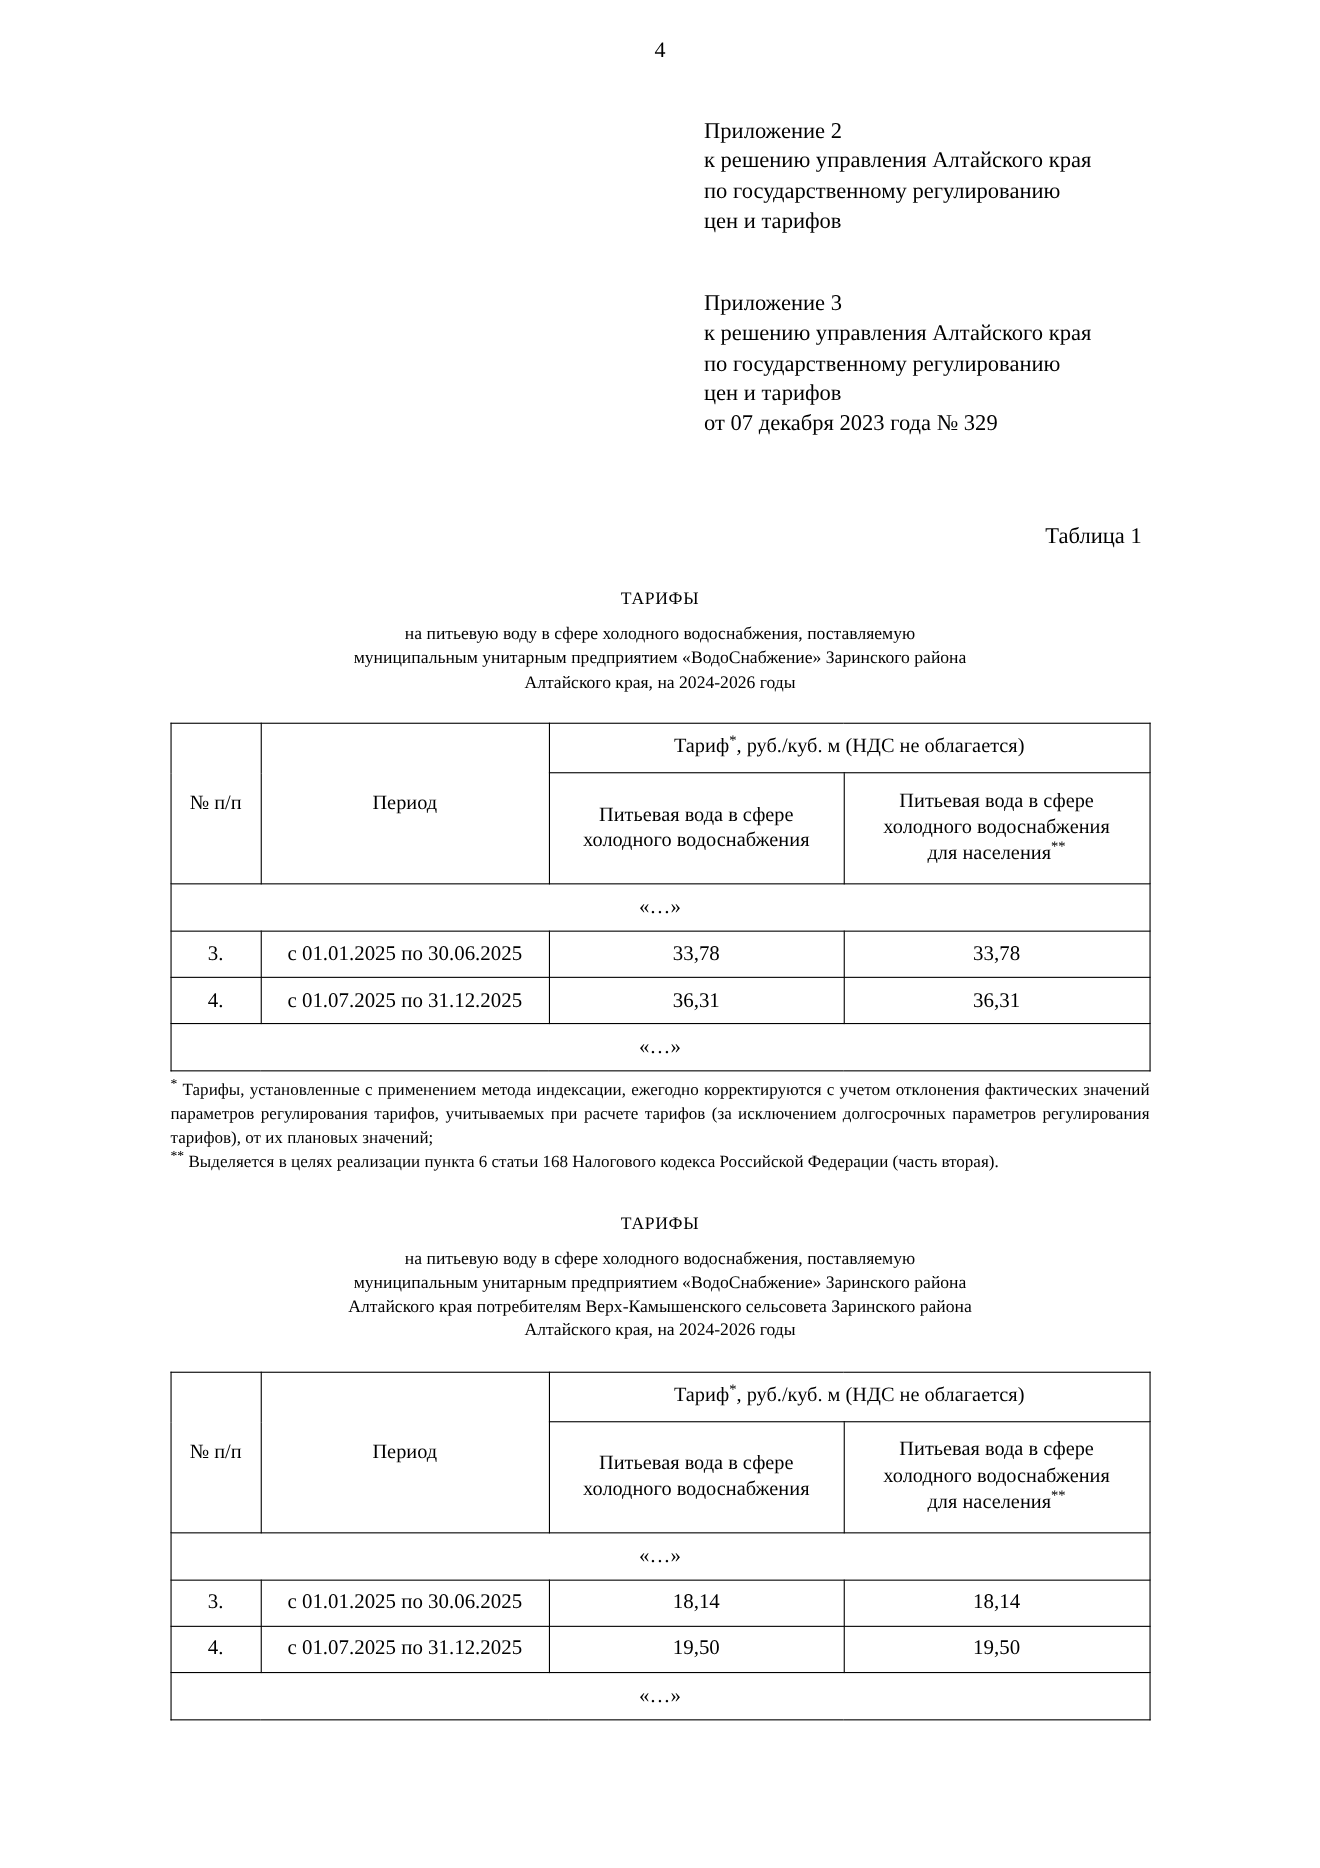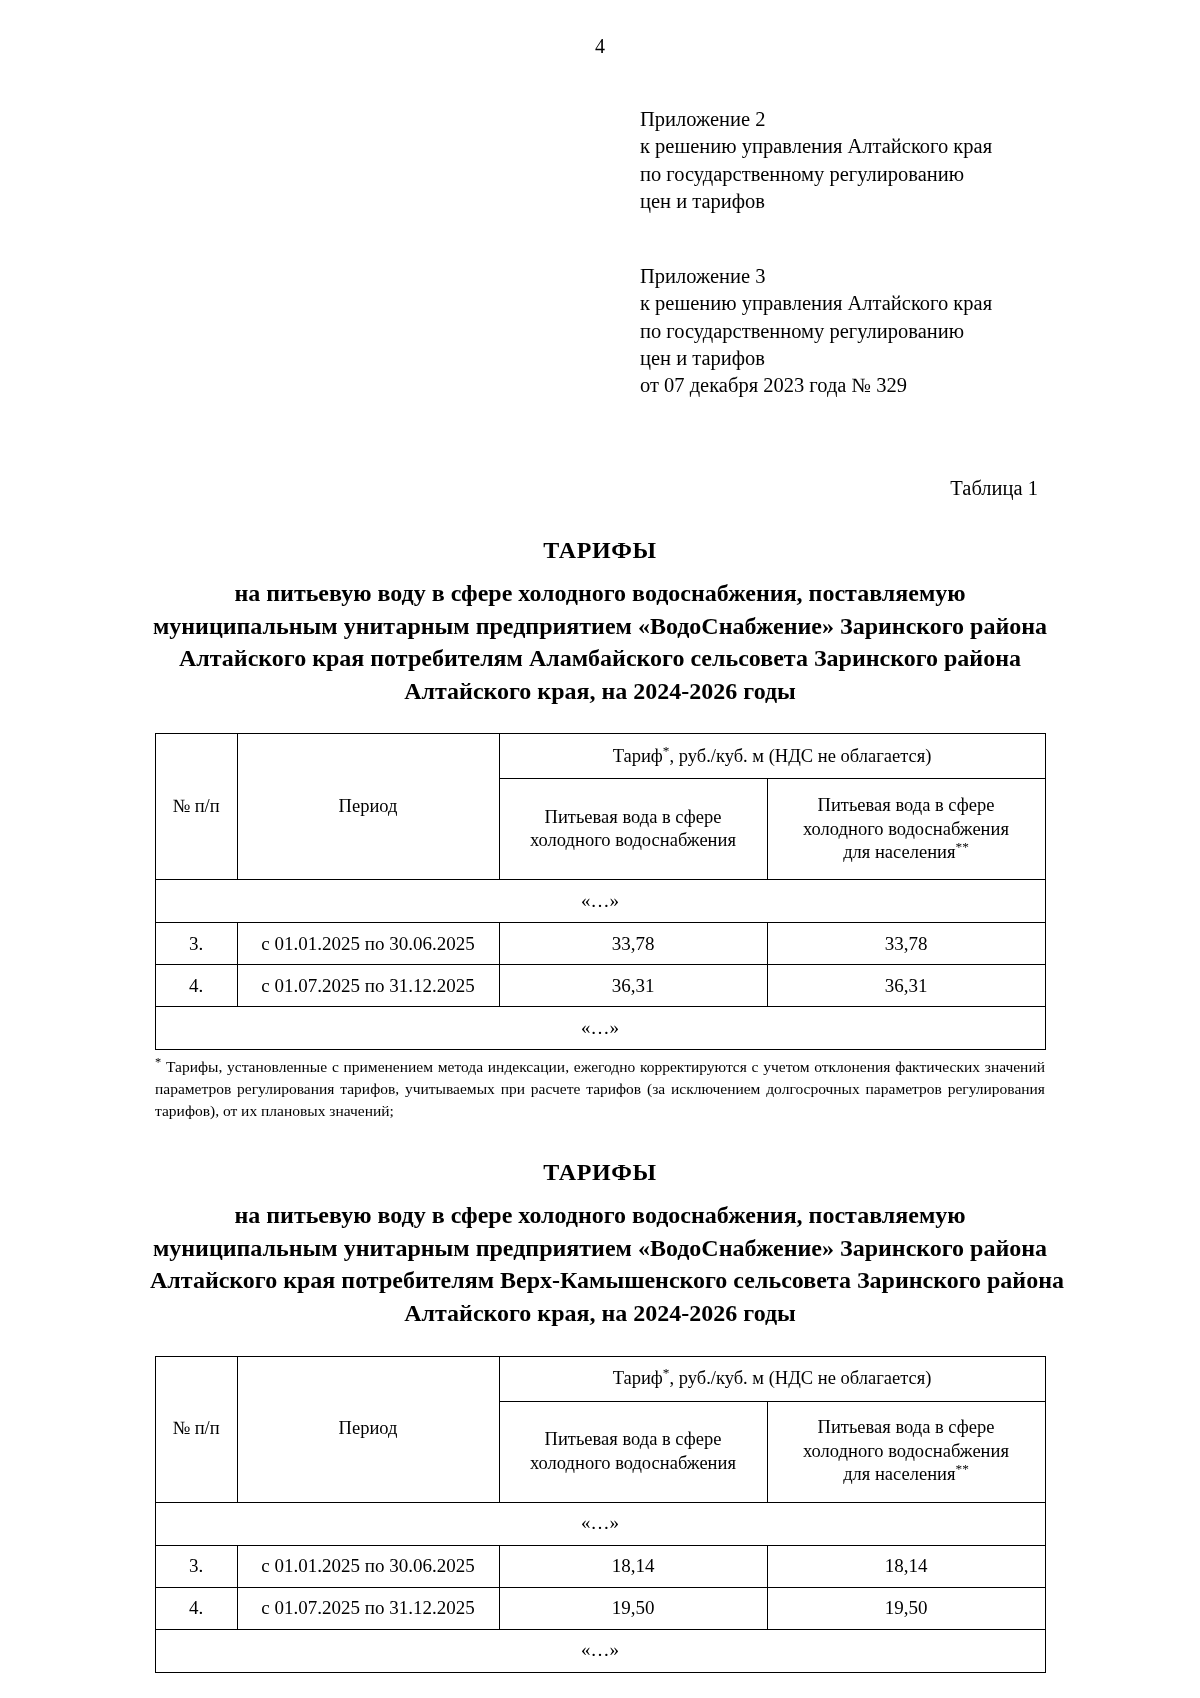--- a/index.html
+++ b/index.html
@@ -47,22 +47,22 @@
     text-align: right;
     font-size: 20.5px;
     margin-top: 78px;
     margin-bottom: 0;
     padding-right: 12px;
   }
 
   
   .title-block {
     text-align: center;
-    font-weight: bold;
-    font-size: 24px;
+    font-weight: normal;
+    font-size: 16px;
     line-height: 1.36;
     margin-top: 34px;
   }
   .title-main {
     margin-bottom: 10px;
     letter-spacing: 0.6px;
   }
   .title-line {
     white-space: nowrap;
   }
@@ -143,21 +143,20 @@
     <div class="appendix-line">цен и тарифов</div>
     <div class="appendix-line">от 07 декабря 2023 года № 329</div>
   </div>
 
   <div class="table-label">Таблица 1</div>
 
   <div class="title-block">
     <div class="title-main">ТАРИФЫ</div>
     <div class="title-line">на питьевую воду в сфере холодного водоснабжения, поставляемую</div>
     <div class="title-line">муниципальным унитарным предприятием «ВодоСнабжение» Заринского района</div>
-    <div class="title-line">Алтайского края потребителям Аламбайского сельсовета Заринского района</div>
     <div class="title-line">Алтайского края, на 2024-2026 годы</div>
   </div>
 
   <table class="tariff-table">
     <colgroup>
       <col class="col-num">
         <col class="col-per">
         <col class="col-cold">
         <col class="col-pop">
     </colgroup>
@@ -196,20 +195,21 @@
         <td>36,31</td>
       </tr>
       <tr class="row-ellipsis">
         <td colspan="4">«…»</td>
       </tr>
     </tbody>
   </table>
 
   <div class="footnotes">
     <p class="footnote"><span class="marker">*</span> <span>Тарифы, установленные с применением метода индексации, ежегодно корректируются с учетом отклонения фактических значений параметров регулирования тарифов, учитываемых при расчете тарифов (за исключением долгосрочных параметров регулирования тарифов), от их плановых значений;</span></p>
+    <p class="footnote"><span class="marker">**</span> <span>Выделяется в целях реализации пункта 6 статьи 168 Налогового кодекса Российской Федерации (часть вторая).</span></p>
   </div>
 
 
   <div class="title-block">
     <div class="title-main">ТАРИФЫ</div>
     <div class="title-line">на питьевую воду в сфере холодного водоснабжения, поставляемую</div>
     <div class="title-line">муниципальным унитарным предприятием «ВодоСнабжение» Заринского района</div>
     <div class="title-line">Алтайского края потребителям Верх-Камышенского сельсовета Заринского района</div>
     <div class="title-line">Алтайского края, на 2024-2026 годы</div>
   </div>

